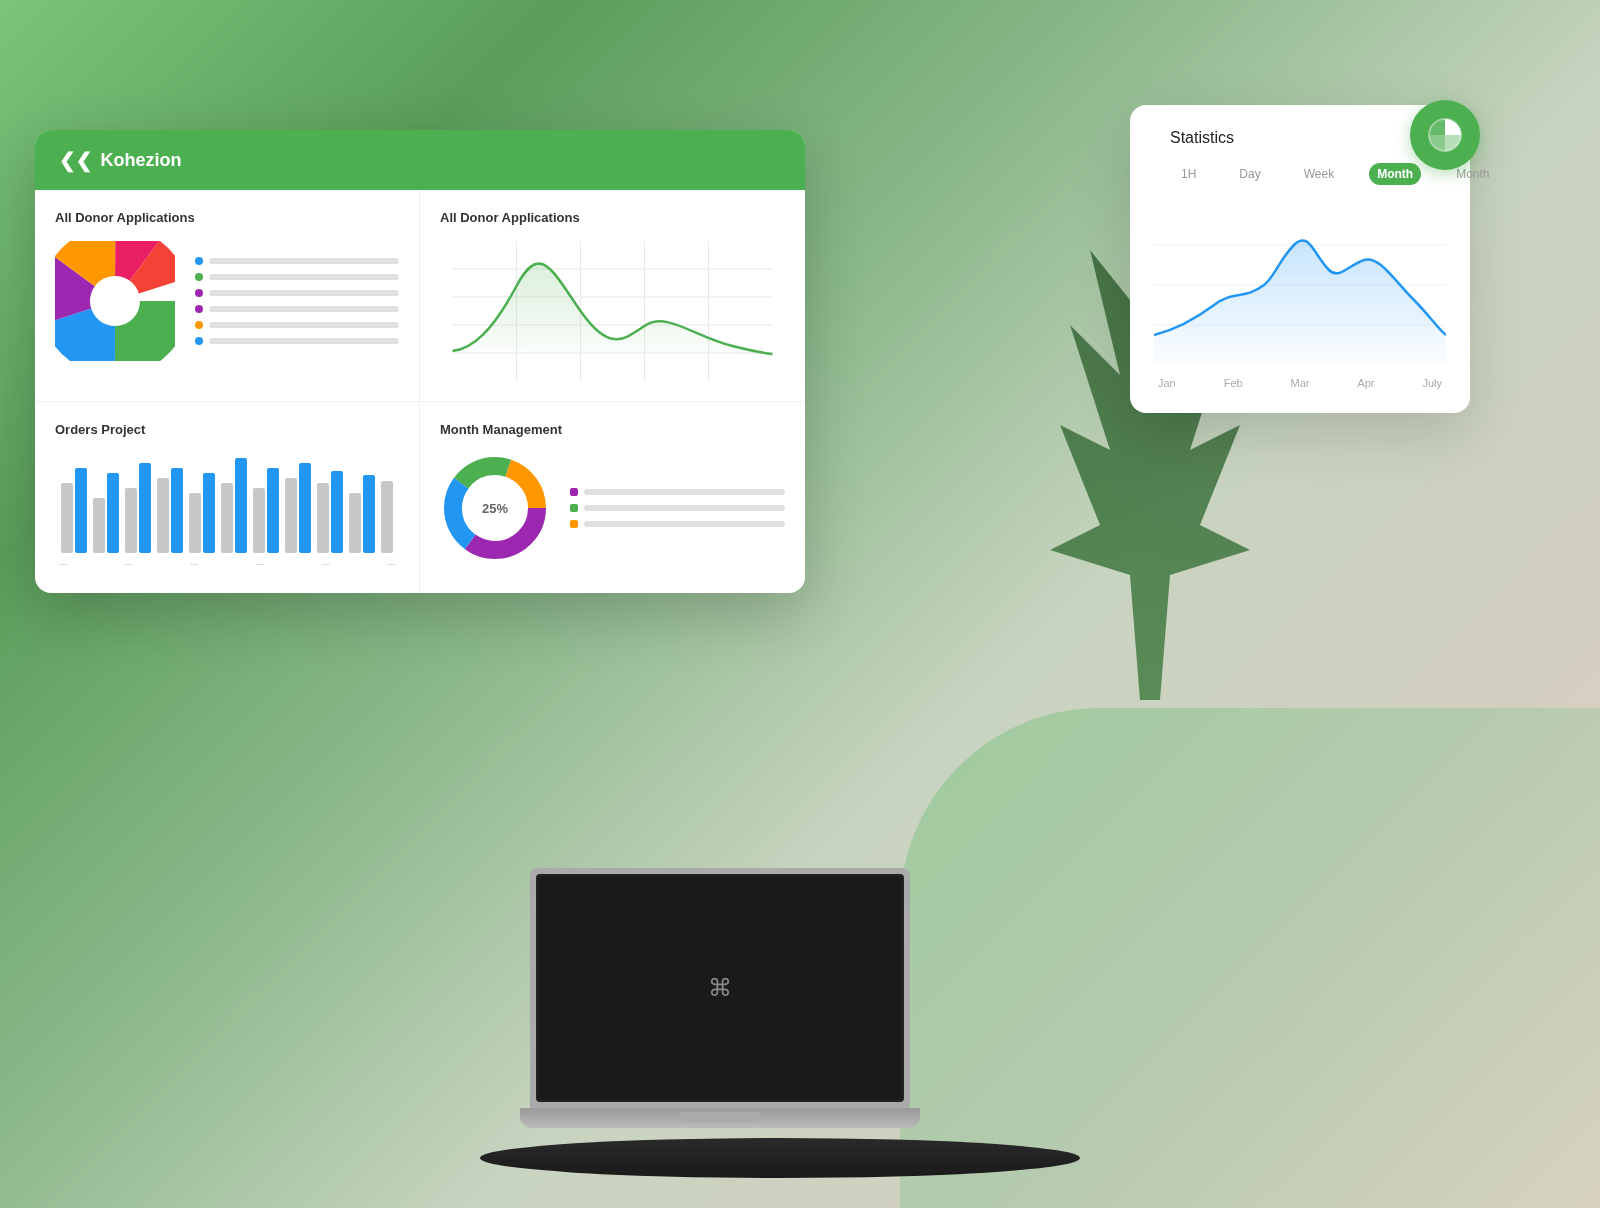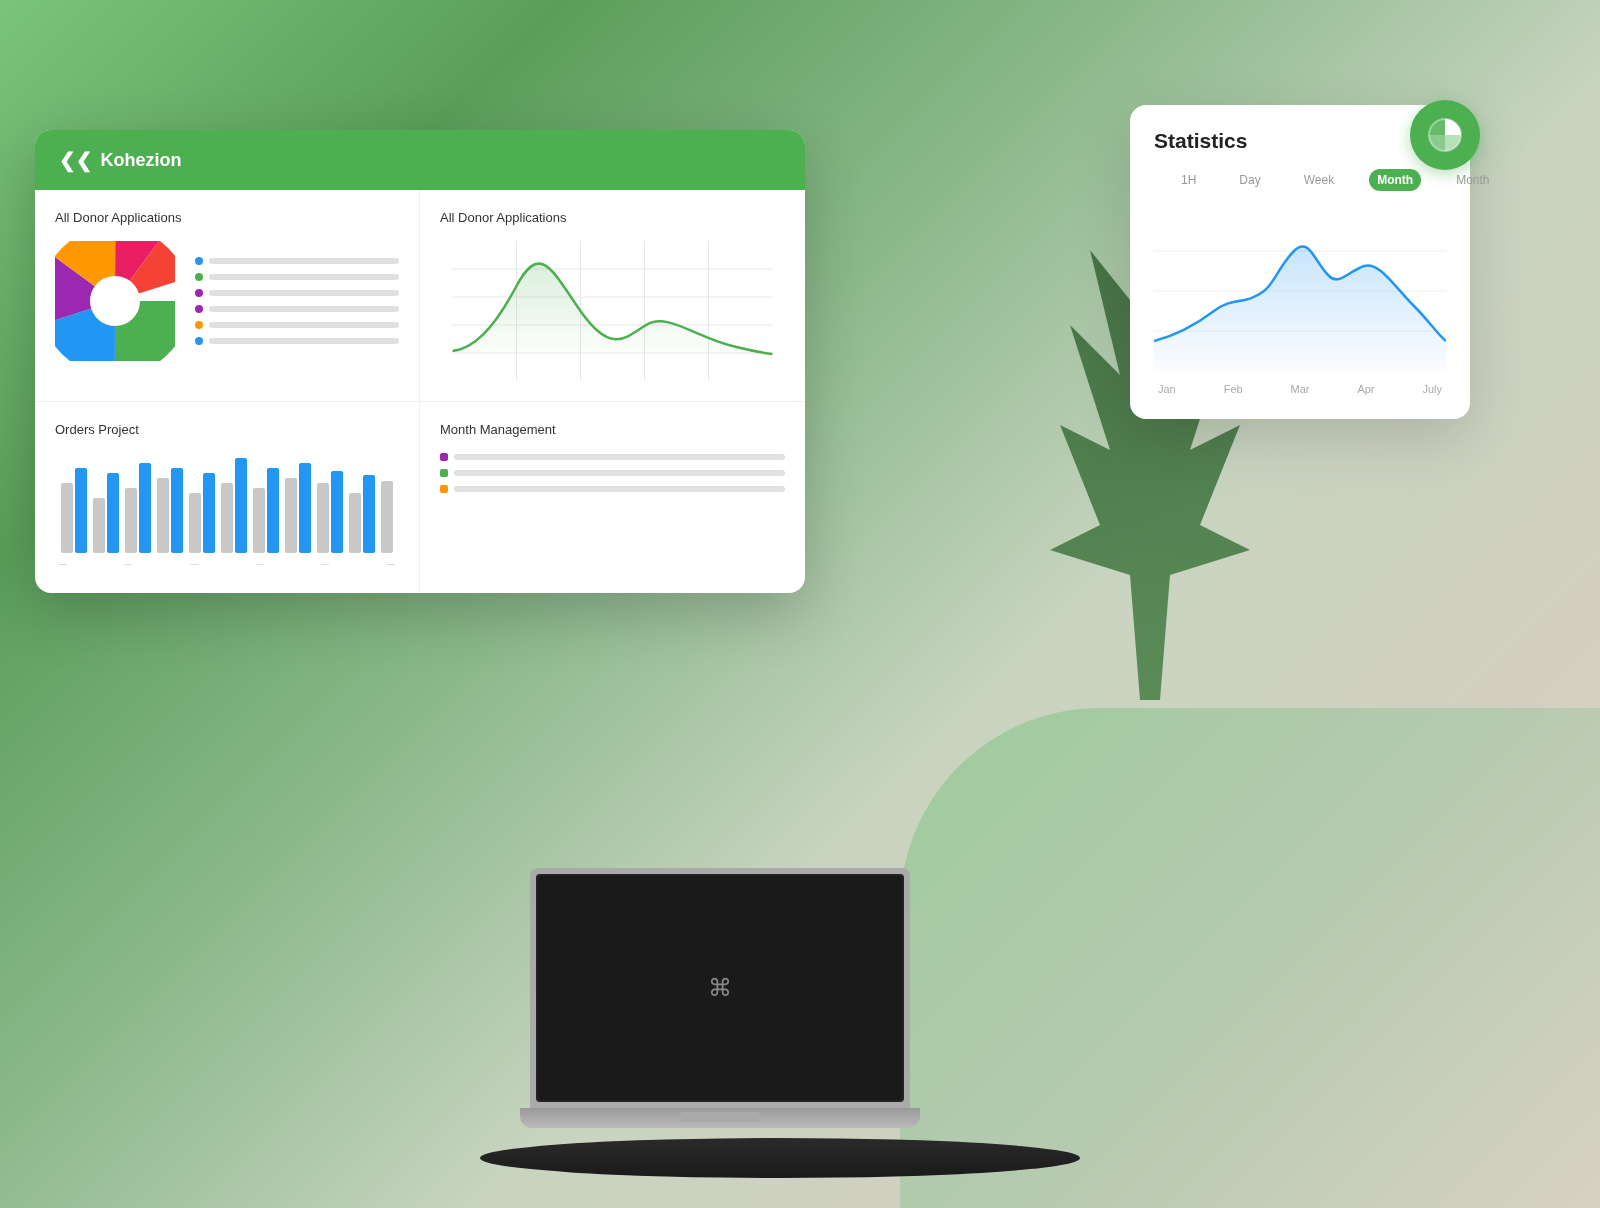--- a/index.html
+++ b/index.html
@@ -110,21 +110,21 @@
     .dashboard-panel:nth-child(4) {
       border-right: none;
     }
     .dashboard-panel:nth-child(3),
     .dashboard-panel:nth-child(4) {
       border-bottom: none;
     }
 
     .panel-title {
       font-size: 13px;
-      font-weight: 400;
+      font-weight: 700;
       color: #333;
       margin-bottom: 16px;
     }
 
     
     .pie-panel-content {
       display: flex;
       align-items: center;
       gap: 20px;
     }
@@ -208,24 +208,25 @@
       right: 130px;
       width: 340px;
       background: white;
       border-radius: 16px;
       padding: 24px;
       box-shadow: 0 20px 60px rgba(0,0,0,0.15);
       z-index: 10;
     }
 
     .stats-title {
-      font-size: 21px;
-      font-weight: 700;
+      font-size: 16px;
+      font-weight: 400;
       color: #222;
       margin-bottom: 16px;
+      margin-left: 16px;
     }
 
     .time-filters {
       display: flex;
       gap: 8px;
       margin-bottom: 20px;
       align-items: center;
     }
     .time-filter {
       font-size: 12px;
@@ -419,20 +420,30 @@
           <span style="font-size:8px;color:#bbb;">—</span>
           <span style="font-size:8px;color:#bbb;">—</span>
           <span style="font-size:8px;color:#bbb;">—</span>
         </div>
       </div>
     </div>
 
     <div class="dashboard-panel">
       <div class="panel-title">Month Management</div>
       <div class="donut-panel-content">
+        <div class="donut-chart">
+          <svg width="110" height="110" viewBox="0 0 110 110">
+            <circle cx="55" cy="55" r="42" fill="none" stroke="#9C27B0" stroke-width="18" stroke-dasharray="92.4 171.6" stroke-dashoffset="0"></circle>
+            <circle cx="55" cy="55" r="42" fill="none" stroke="#2196F3" stroke-width="18" stroke-dasharray="66 198" stroke-dashoffset="-92.4"></circle>
+            <circle cx="55" cy="55" r="42" fill="none" stroke="#4CAF50" stroke-width="18" stroke-dasharray="52.8 211.2" stroke-dashoffset="-158.4"></circle>
+            <circle cx="55" cy="55" r="42" fill="none" stroke="#FF9800" stroke-width="18" stroke-dasharray="52.8 211.2" stroke-dashoffset="-211.2"></circle>
+            <circle cx="55" cy="55" r="30" fill="white"></circle>
+            <text x="55" y="60" text-anchor="middle" font-size="13" font-weight="600" fill="#666">25%</text>
+          </svg>
+        </div>
         <div class="donut-legend">
           <div class="donut-legend-item">
             <div class="donut-legend-dot" style="background:#9C27B0;"></div>
             <div class="donut-legend-bar" style="width:75%;"></div>
           </div>
           <div class="donut-legend-item">
             <div class="donut-legend-dot" style="background:#4CAF50;"></div>
             <div class="donut-legend-bar" style="width:55%;"></div>
           </div>
           <div class="donut-legend-item">

